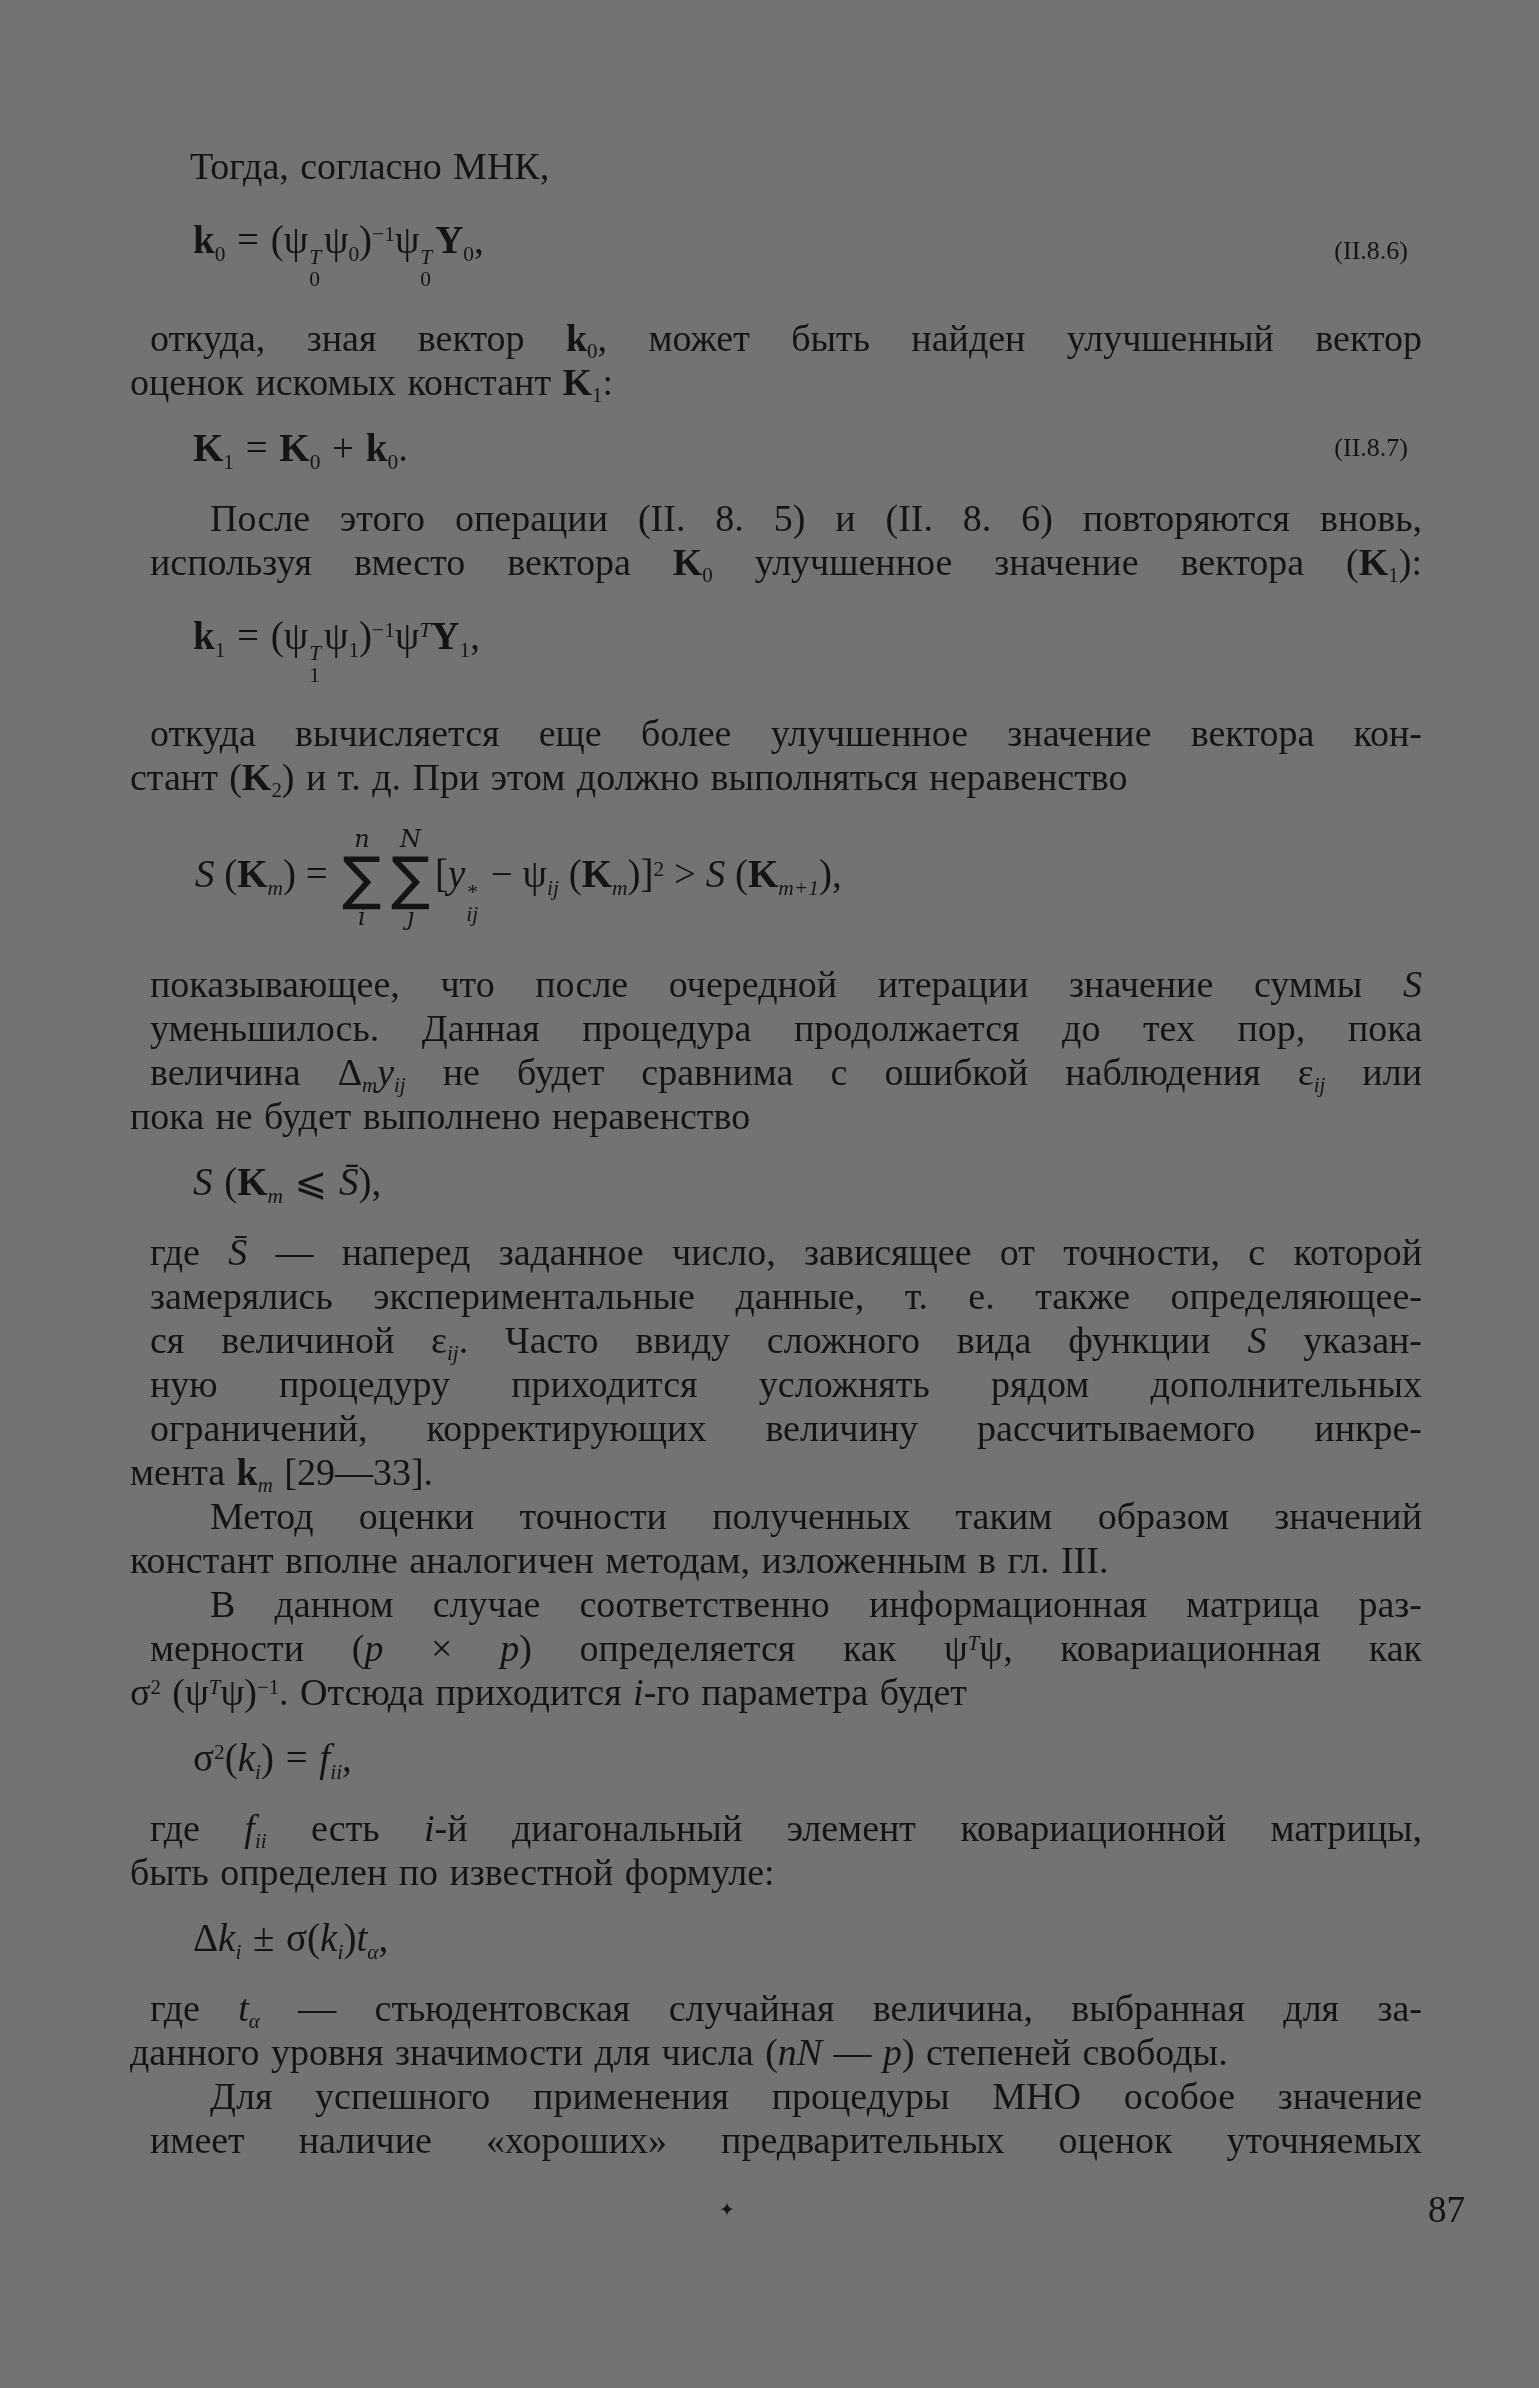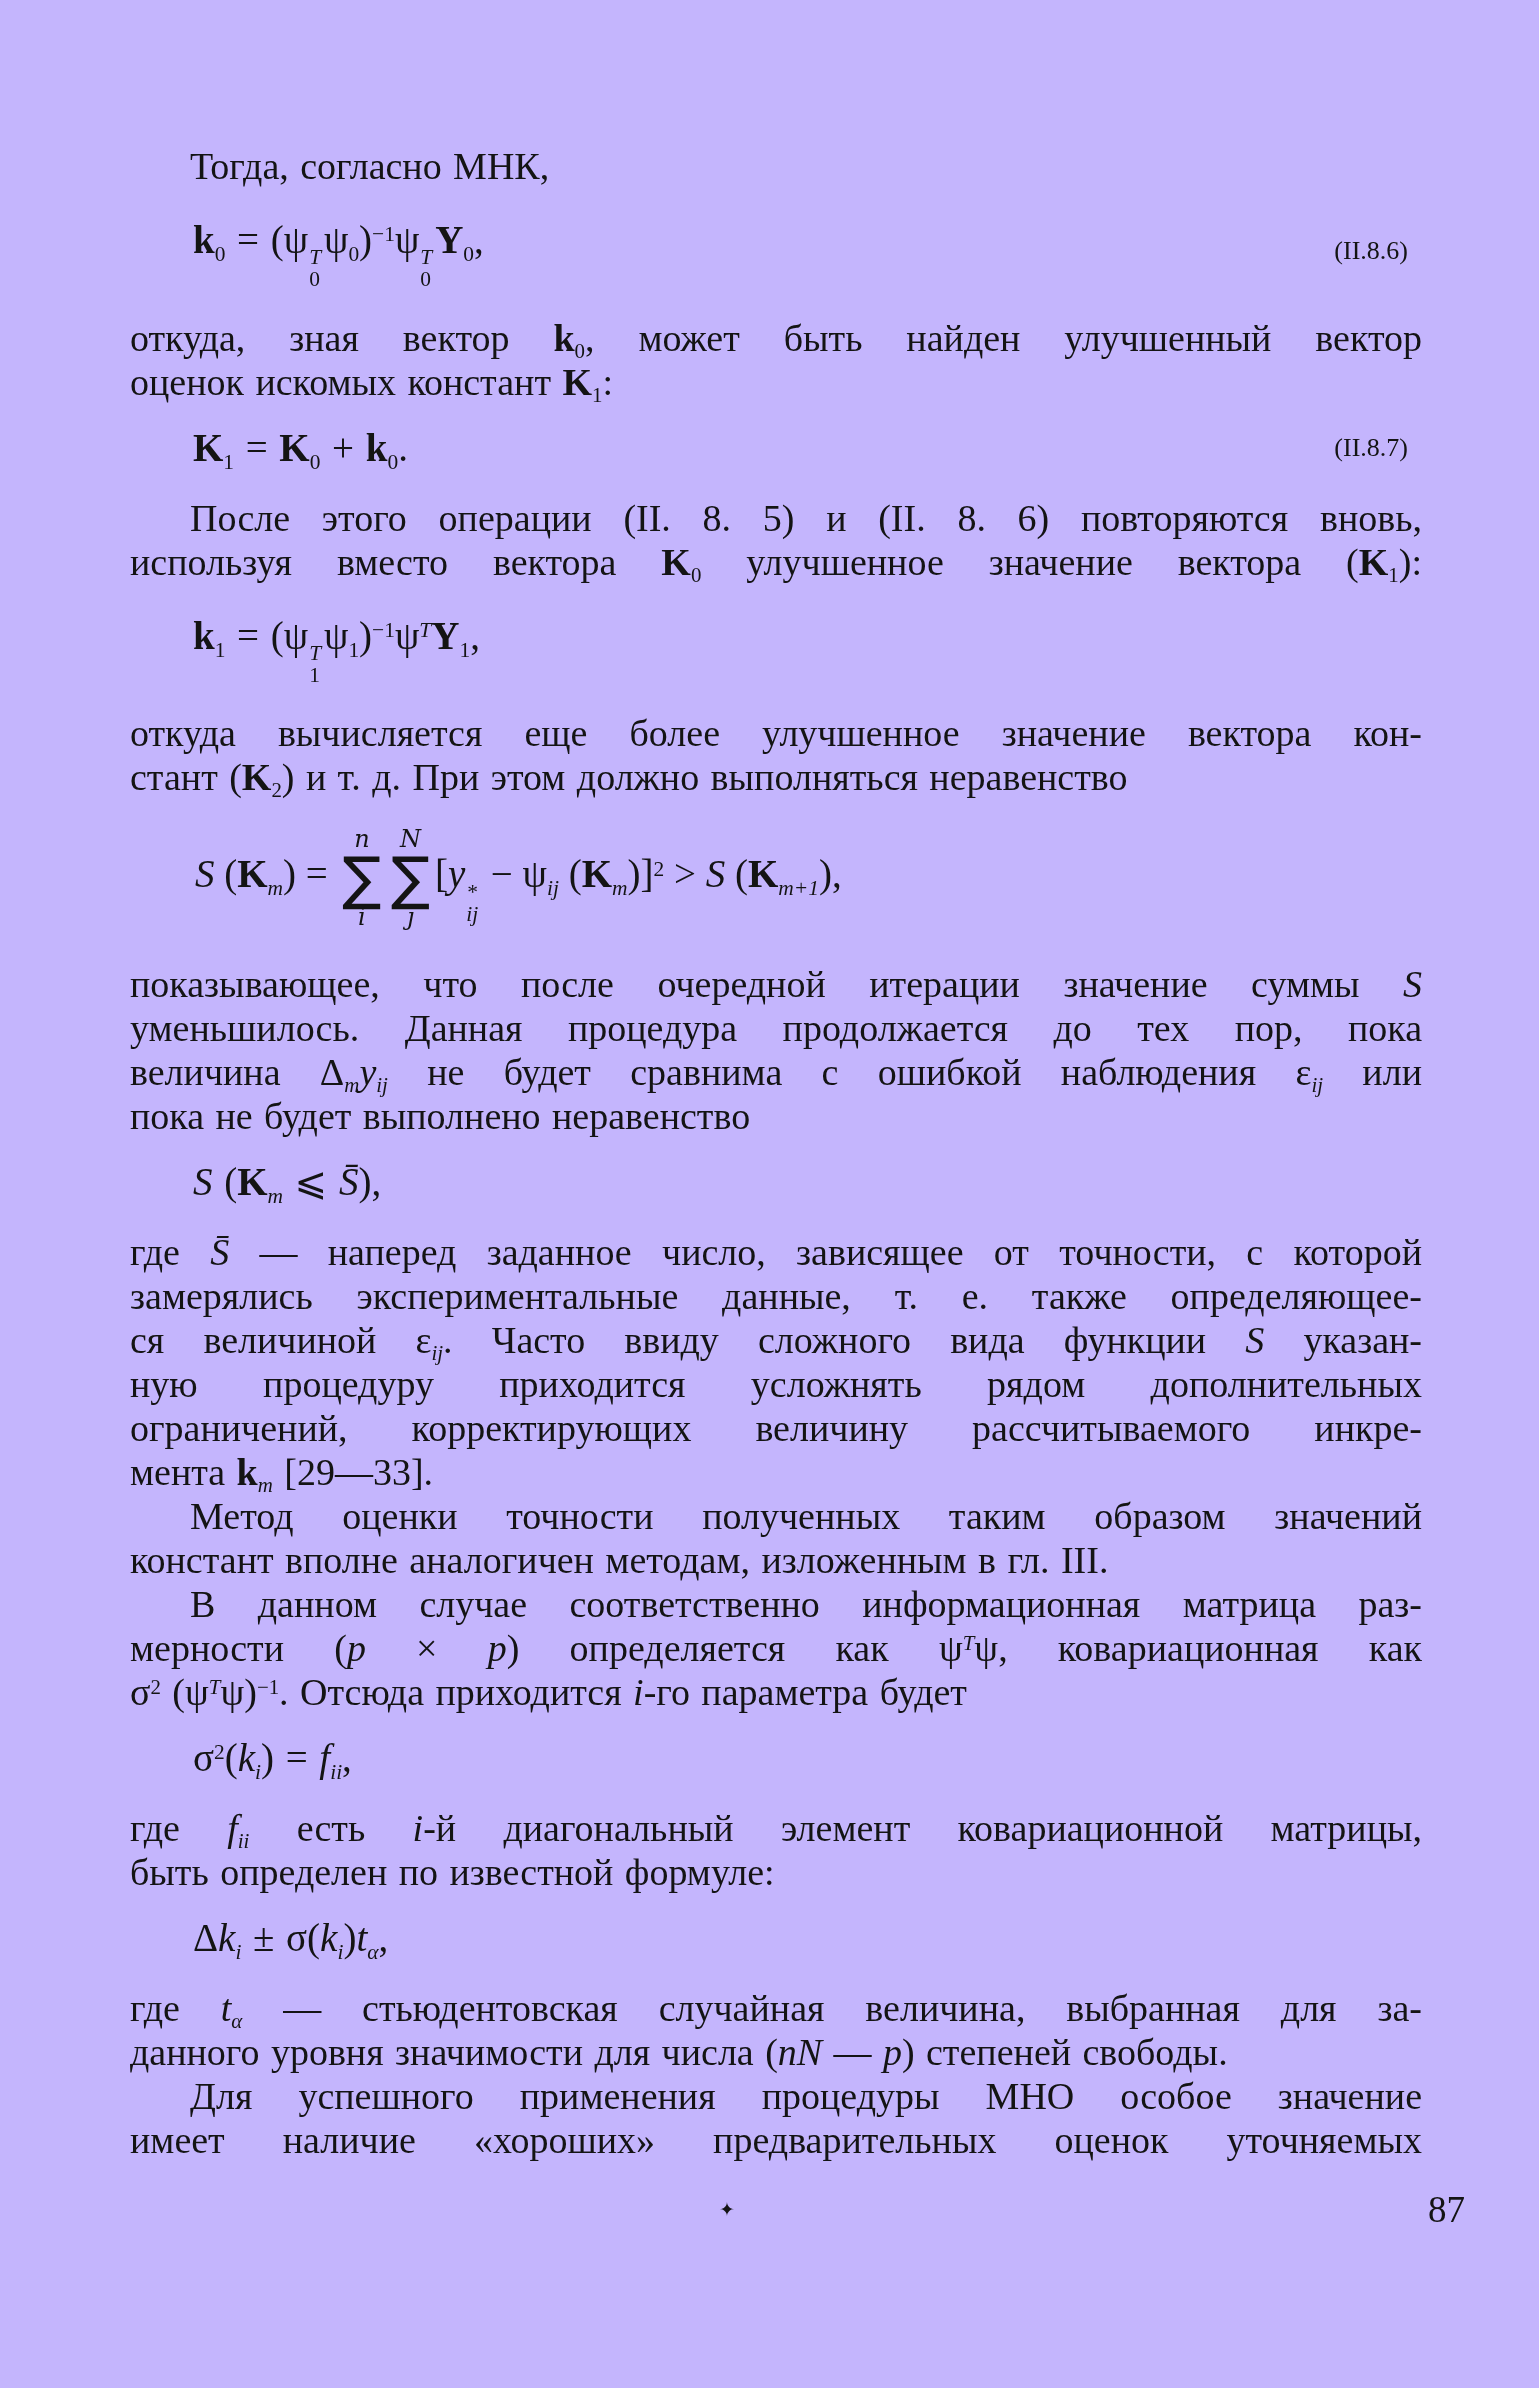--- a/index.html
+++ b/index.html
@@ -1,19 +1,19 @@
 <!DOCTYPE html>
 <html><head>
 <meta charset="utf-8">
 <style>
   html,body{margin:0;padding:0;background:#e8e8e8;}
   .page{
     position:relative;
     width:1540px;height:2388px;
-    background:#c4b5fd;
+    background:#737373;
     color:#141414;
     font-family:"Liberation Serif","DejaVu Serif","DejaVu Sans",serif;
     overflow:hidden;
   }
   .textblock{
     position:absolute;
     left:130px;top:144px;
     width:1292px;
   }
   .line{
@@ -21,20 +21,21 @@
     font-size:38px;
     line-height:44px;
     white-space:nowrap;
     text-align:left;
     word-spacing:1.9px;
   }
   .line.just{
     text-align:justify;
     text-align-last:justify;
     white-space:normal;
+    margin-left:20px;
   }
   .line.ind{ text-indent:60px; }
   .line.eq{
     padding-left:63px;
     font-size:39px;
     line-height:50px;
     margin:19px 0 23px 0;
   }
   .line.eq.tall{ line-height:61px; margin:21px 0 25px 0; }
   sub{ font-size:.55em; vertical-align:-0.35em; line-height:0; }

